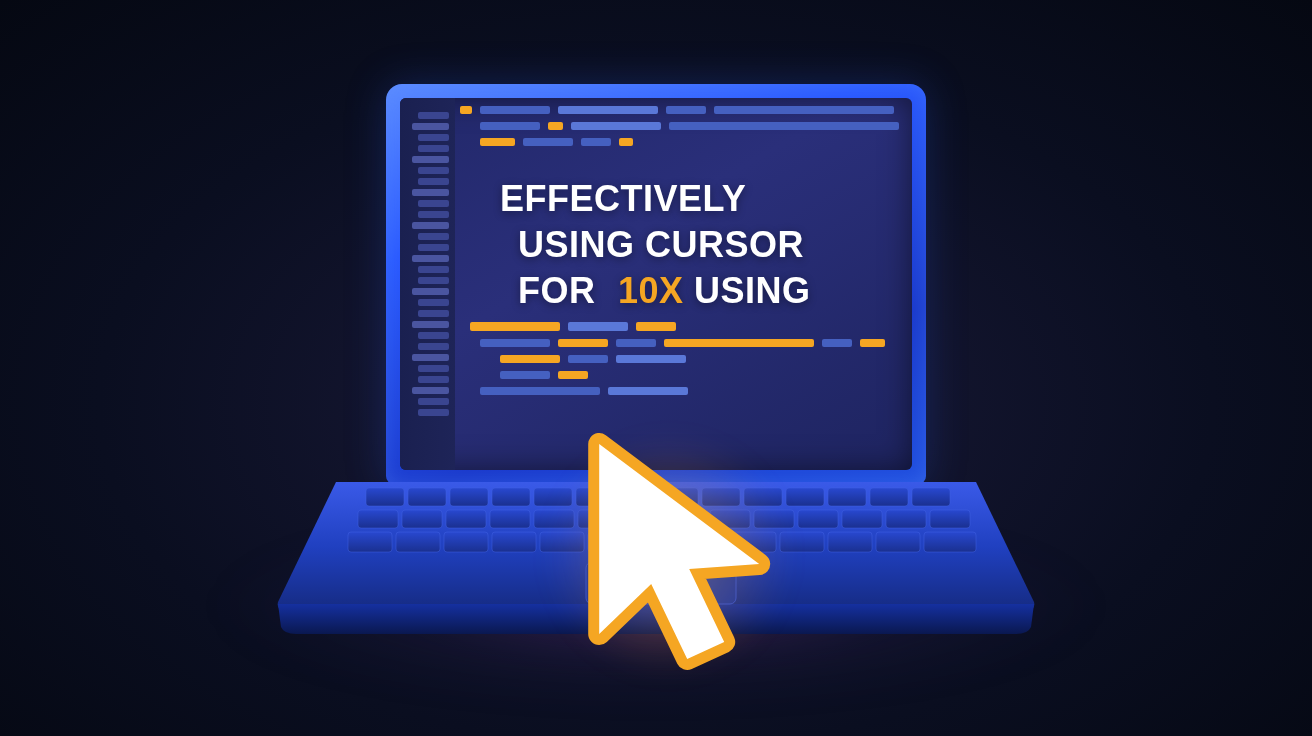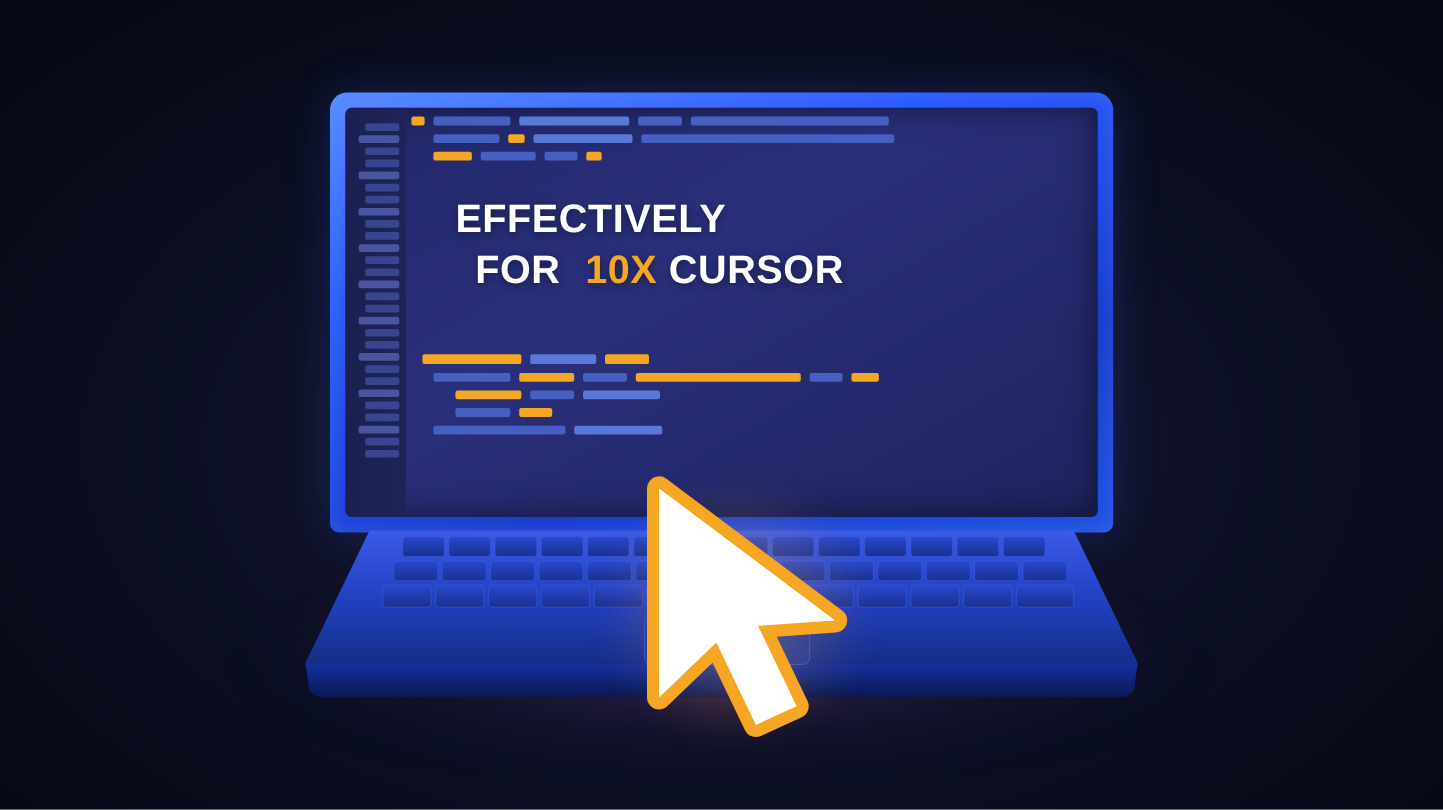--- a/index.html
+++ b/index.html
@@ -29,21 +29,21 @@
   .laptop {
     position: relative;
     width: 720px;
     display: flex;
     flex-direction: column;
     align-items: center;
     margin-top: -20px;
   }
 
   .screen-outer {
-    width: 712px;
+    width: 540px;
     height: 400px;
     background: linear-gradient(160deg, #5a8aff 0%, #2a5aff 30%, #1a3acc 70%, #2050e0 100%);
     border-radius: 16px 16px 8px 8px;
     padding: 14px;
     box-shadow: 0 0 40px rgba(40,80,200,0.3), inset 0 0 20px rgba(100,150,255,0.3);
     position: relative;
   }
 
   .screen-inner {
     width: 100%;
@@ -219,22 +219,23 @@
             <div class="seg orange" style="width:30px"></div>
           </div>
         <div class="code-line" style="padding-left:20px">
             <div class="seg blue" style="width:120px"></div>
             <div class="seg lblue" style="width:80px"></div>
           </div>
       </div>
 
       <div class="title-block">
         <div>EFFECTIVELY</div>
+        <div class="title-line2">USING CURSOR</div>
         <div class="title-line3">
-          <span>FOR </span><span class="accent">10X</span><span> CURSOR</span>
+          <span>FOR </span><span class="accent">10X</span><span> USING</span>
         </div>
       </div>
 
     </div>
   </div>
 
   <div class="base">
     <svg width="760" height="170" viewBox="0 0 760 170">
       <defs>
         <linearGradient id="baseGrad" x1="0%" y1="0%" x2="0%" y2="100%">

